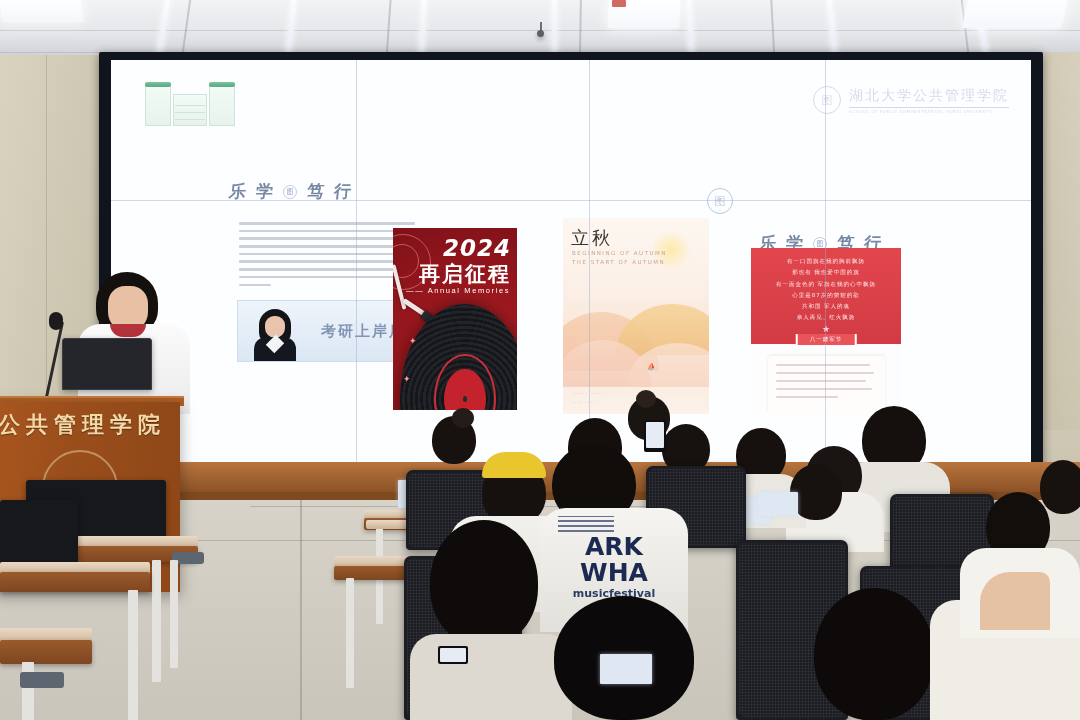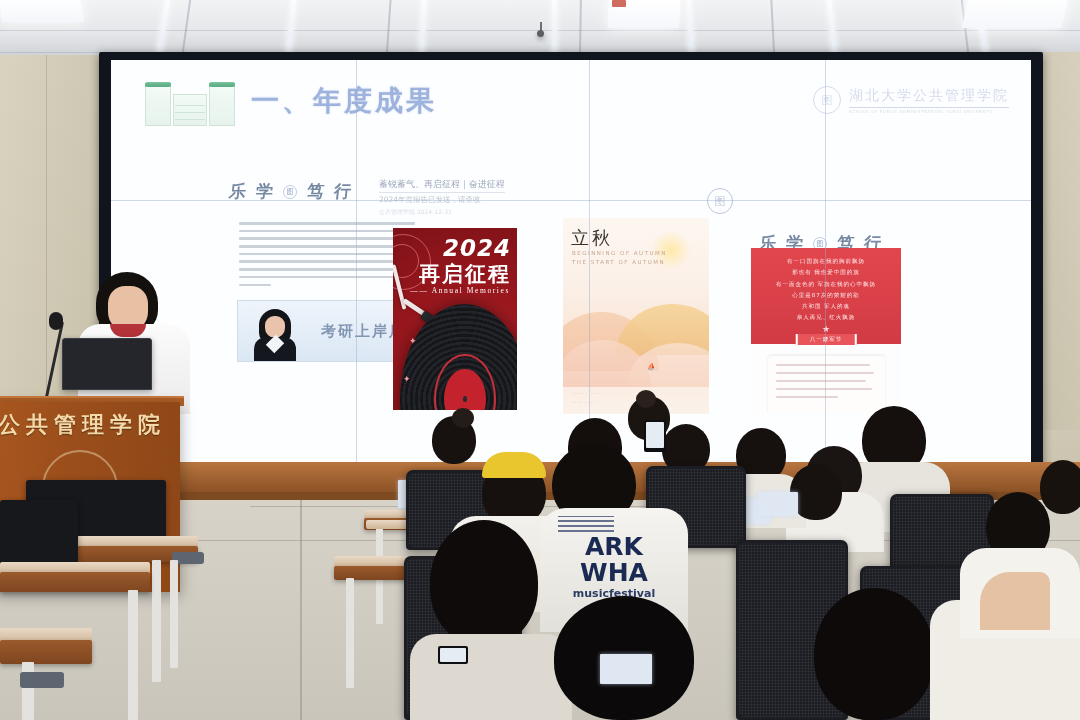--- a/index.html
+++ b/index.html
@@ -132,21 +132,21 @@
         box-shadow:0 0 3px rgba(0,0,0,.4); }
   .swirl { position:absolute; border:1.6px solid rgba(255,140,150,.55);
         border-radius:50%; }
   .p24-y { position:absolute; right:6px; top:7px; font-size:23px;
         font-style:italic; font-weight:bold; color:#fff;
         font-family:"DejaVu Sans", sans-serif; letter-spacing:1px; }
   .p24-c { position:absolute; right:6px; top:32px; font-size:21px;
         font-weight:bold; color:#fff; letter-spacing:2px;
         font-family:"DejaVu Sans", sans-serif; }
   .p24-e { position:absolute; right:7px; top:58px; font-size:7.5px;
-        color:#fff; letter-spacing:1.6px; font-family:Liberation Serif, serif; }
+        color:#fff; letter-spacing:1.6px; font-family:Liberation Sans, sans-serif; }
   .p24-e::before { content:"—— "; }
   .spark { position:absolute; color:#ff99a3; font-size:9px; }
 
   
   .poster-qiu { position:absolute; overflow:hidden; background:
         linear-gradient(#fdf7f1 0%, #fbefe6 38%, #fae5d6 60%, #fbf2ea 100%); }
   .qiu-sun { position:absolute; right:12%; top:6%; width:40px; height:40px;
         border-radius:50%; background:radial-gradient(circle,#ffe9a8 0%,rgba(255,233,168,0) 70%); }
   .qiu-hill { position:absolute; border-radius:50% 50% 0 0 / 100% 100% 0 0; }
   .qiu-t { position:absolute; left:8px; top:8px; font-size:18px; color:#3a3530;
@@ -294,21 +294,20 @@
           <div class="bk" style="left:0;  width:26px; height:42px;"></div>
           <div class="bk-cap" style="left:0; width:26px;"></div>
           <div class="bk" style="left:28px; width:34px; height:32px;"></div>
           <div class="bk" style="left:64px; width:26px; height:42px;"></div>
           <div class="bk-cap" style="left:64px; width:26px;"></div>
           <div style="position:absolute;left:30px;bottom:6px;width:30px;height:1px;background:#cfe3d6;"></div>
           <div style="position:absolute;left:30px;bottom:13px;width:30px;height:1px;background:#cfe3d6;"></div>
           <div style="position:absolute;left:30px;bottom:20px;width:30px;height:1px;background:#cfe3d6;"></div>
         </div>
 
-        <div class="slide-title">一、年度成果</div>
 
         <div class="org-logo">
           <div class="org-seal">图</div>
           <div class="org-txt">
             <span>湖北大学公共管理学院</span>
             <small>SCHOOL OF PUBLIC ADMINISTRATION, HUBEI UNIVERSITY</small>
           </div>
         </div>
 
         <div class="hand-logo" style="left:118px; top:120px;">
@@ -320,25 +319,20 @@
         </div>
 
         <div class="hand-logo" style="left:648px; top:172px;">
           <span class="hand-ch">乐</span>
             <span class="hand-ch">学</span>
           <span class="hand-circ">图</span>
           <span class="hand-ch">笃</span>
             <span class="hand-ch">行</span>
         </div>
 
-        <div class="art" style="left:268px; top:118px;">
-          <div class="art-title">蓄锐蓄气、再启征程｜奋进征程</div>
-          <div class="art-meta">2024年度报告已发送，请查收</div>
-          <div class="art-meta2">公共管理学院 2024-12-31</div>
-        </div>
 
         <div class="org-seal" style="position:absolute;left:596px;top:128px;width:26px;height:26px;opacity:.35;">图</div>
 
 
         <div class="body-copy" style="left:128px; top:162px; width:176px;">
           <span style="width:100%"></span>
             <span style="width:98%"></span>
           <span style="width:100%"></span>
             <span style="width:96%"></span>
           <span style="width:99%"></span>

